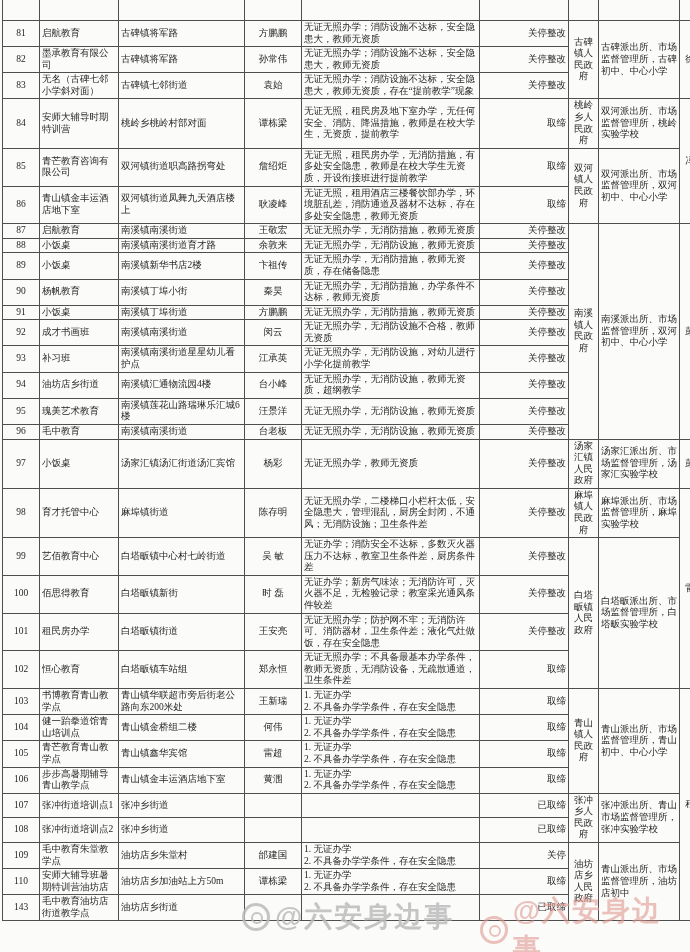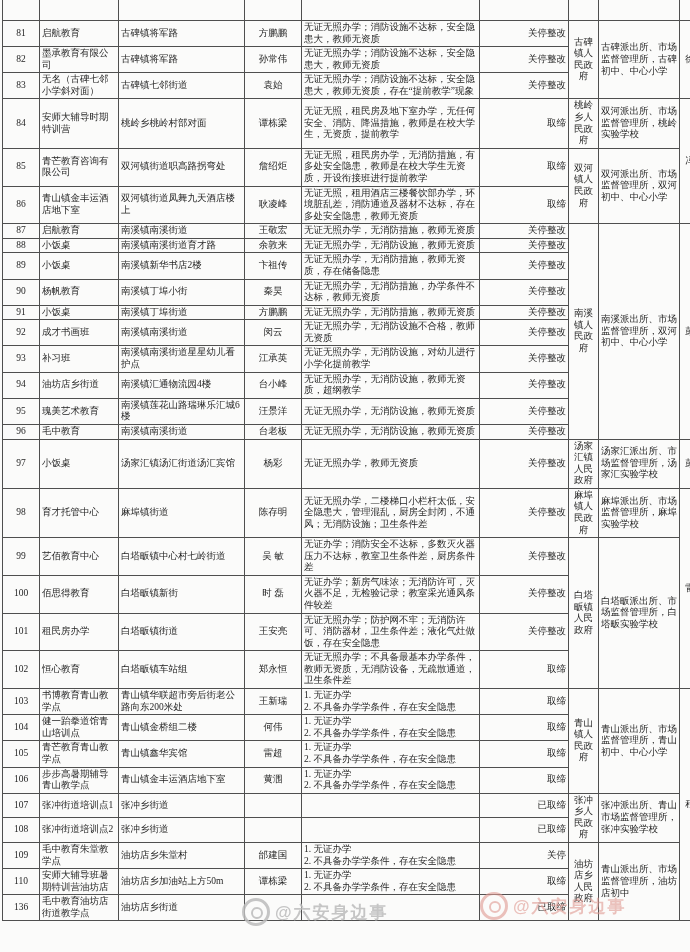--- a/index.html
+++ b/index.html
@@ -24,21 +24,21 @@
   .c-addr{width:121px;margin-left:37px;}
   .c-person{text-align:center;width:52px;font-family:Liberation Serif, serif;}
   .c-prob{width:173px;white-space:pre-line;}
   .c-act{text-align:right;width:84px;}
   .c-gov{text-align:center;width:27px;padding:1px 1px;}
   .c-dept{text-align:left;width:76px;}
   .c-leader{text-align:center;width:35px;}
   .watermark{position:absolute;display:flex;align-items:center;gap:5px;pointer-events:none;}
   .wm-center{left:242px;top:898px;color:#bcbcbc;opacity:.85;}
   .wm-right{left:480px;top:892px;color:#e09a92;opacity:.6;}
-  .wm-text{font-size:17px;font-weight:bold;letter-spacing:2px;font-family:"Liberation Sans","DejaVu Sans",sans-serif;}
+  .wm-text{font-size:28px;font-weight:bold;letter-spacing:2px;font-family:"Liberation Sans","DejaVu Sans",sans-serif;}
   .snail{display:inline-block;width:22px;height:22px;border-radius:50%;position:relative;}
   .wm-center .snail{border:3px solid #bcbcbc;}
   .wm-right .snail{border:3px solid #e09a92;}
   .snail::after{content:"";position:absolute;left:6px;top:6px;width:8px;height:8px;border-radius:50%;}
   .wm-center .snail::after{border:2px solid #bcbcbc;}
   .wm-right .snail::after{border:2px solid #e09a92;}
 </style>
 </head>
 <body>
 
@@ -321,21 +321,21 @@
       <tr>
         <td class="c-no">110</td>
         <td class="c-name">安师大辅导班暑期特训营油坊店</td>
         <td class="c-addr">油坊店乡加油站上方50m</td>
         <td class="c-person">谭栋梁</td>
         <td class="c-prob">1. 无证办学
 2. 不具备办学学条件，存在安全隐患</td>
         <td class="c-act">取缔</td>
       </tr>
       <tr>
-        <td class="c-no">136</td>
+        <td class="c-no">143</td>
         <td class="c-name">毛中教育油坊店街道教学点</td>
         <td class="c-addr">油坊店乡街道</td>
         <td class="c-person"></td>
         <td class="c-prob"></td>
         <td class="c-act">已取缔</td>
       </tr>
     </tbody>
 </table>
 
 <div class="watermark wm-center">

